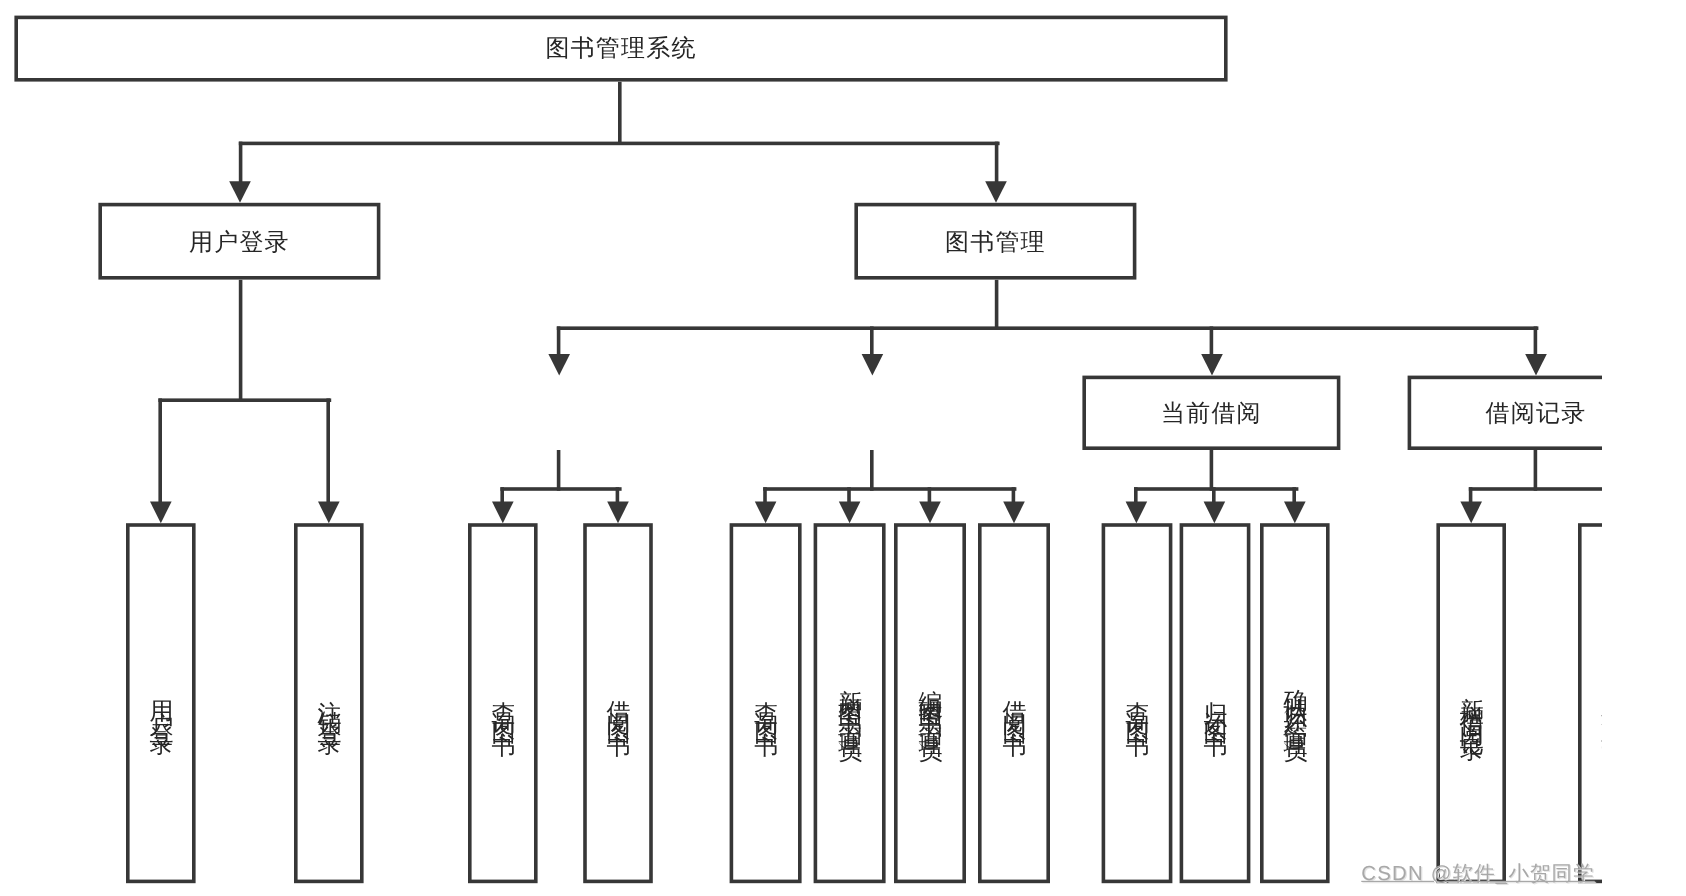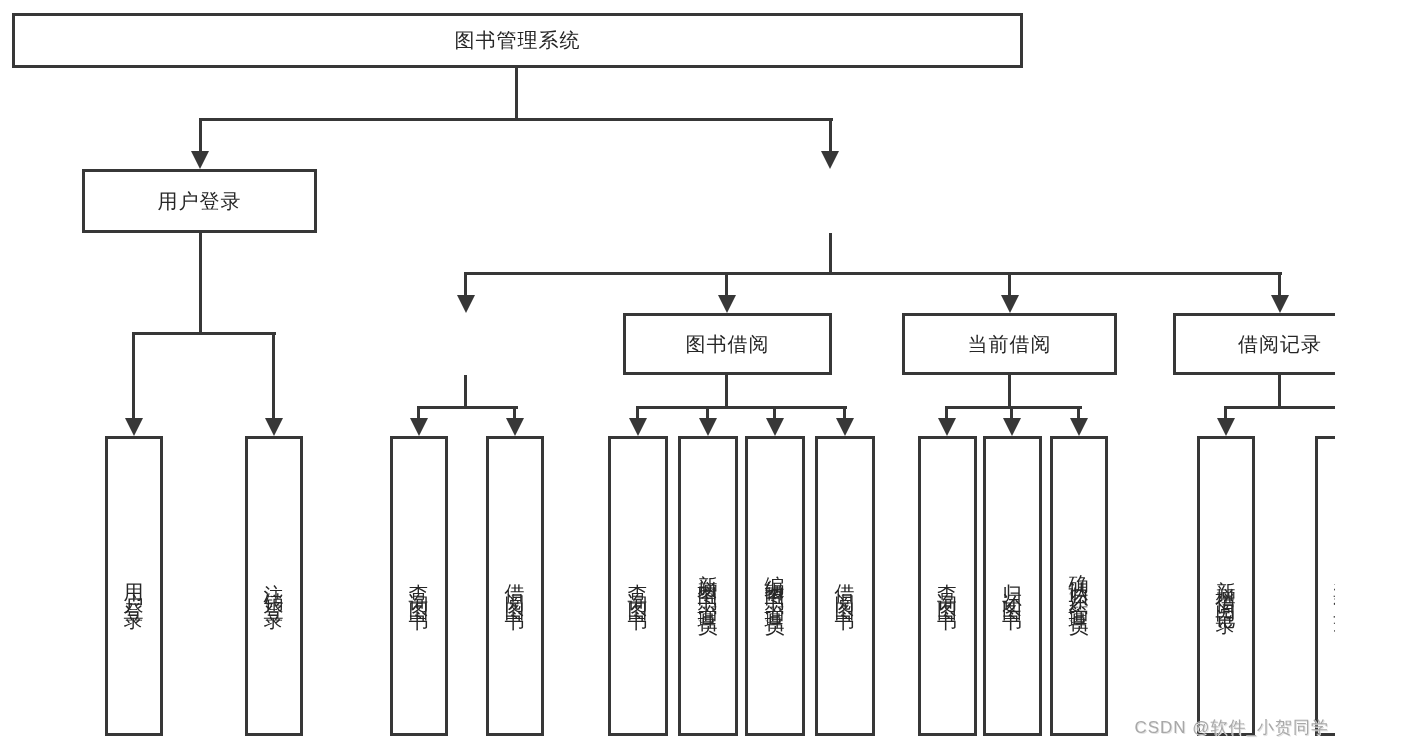--- a/index.html
+++ b/index.html
@@ -19,39 +19,39 @@
   }
   .vbox .lbl{display:block;}
   .line{position:absolute;background:#373737;z-index:1;}
   .arrow{
     position:absolute;width:0;height:0;z-index:1;
     border-left:9px solid transparent;border-right:9px solid transparent;
     border-top:18px solid #373737;
   }
   .watermark{
     position:absolute;right:6px;bottom:8px;font-size:17px;color:#a8a8a8;
-    letter-spacing:1px;z-index:3;text-shadow:1px 1px 0 #e3e3e3;
+    letter-spacing:1px;z-index:3;text-shadow:1px 1px 0 #e3e3e3;text-decoration:underline;
   }
 </style>
 </head>
 <body>
 
 <div class="chart">
 
   <div class="hbox" style="left:12px;top:13px;width:1011px;height:55px">
     <span>图书管理系统</span>
   </div>
 
   <div class="hbox" style="left:82px;top:169px;width:235px;height:64px">
     <span>用户登录</span>
   </div>
+  <div class="hbox" style="left:712px;top:169px;width:235px;height:64px">
+    <span>图书管理</span>
+  </div>
 
-  <div class="hbox" style="left:623px;top:313px;width:209px;height:62px">
-    <span>图书借阅</span>
-  </div>
   <div class="hbox" style="left:1173px;top:313px;width:214px;height:62px">
     <span>借阅记录</span>
   </div>
   <div class="hbox" style="left:902px;top:313px;width:215px;height:62px">
     <span>当前借阅</span>
   </div>
 
   <div class="vbox" style="left:105px;width:58px">
     <span class="lbl">用户登录</span>
   </div>

